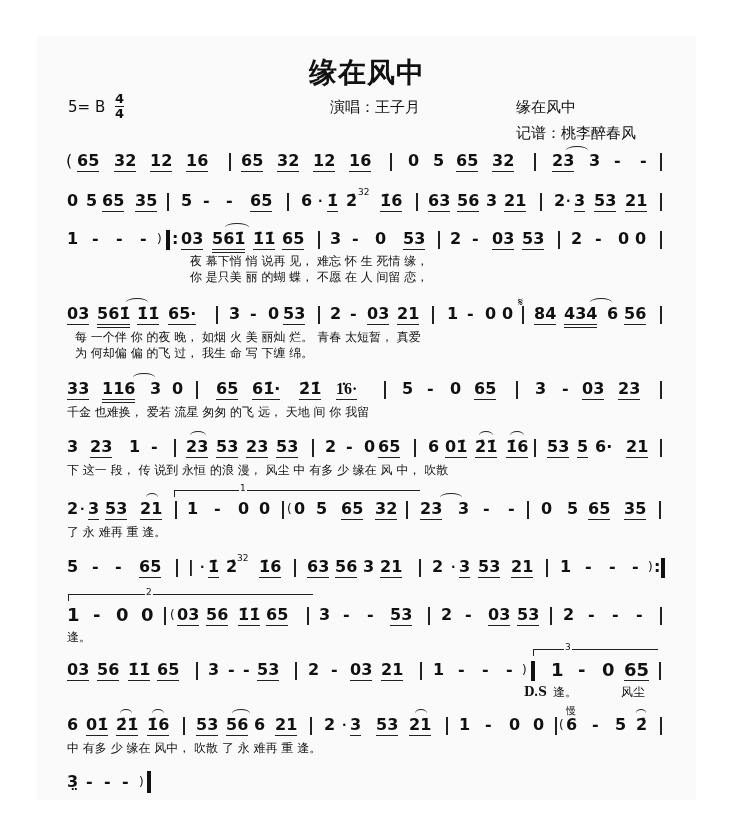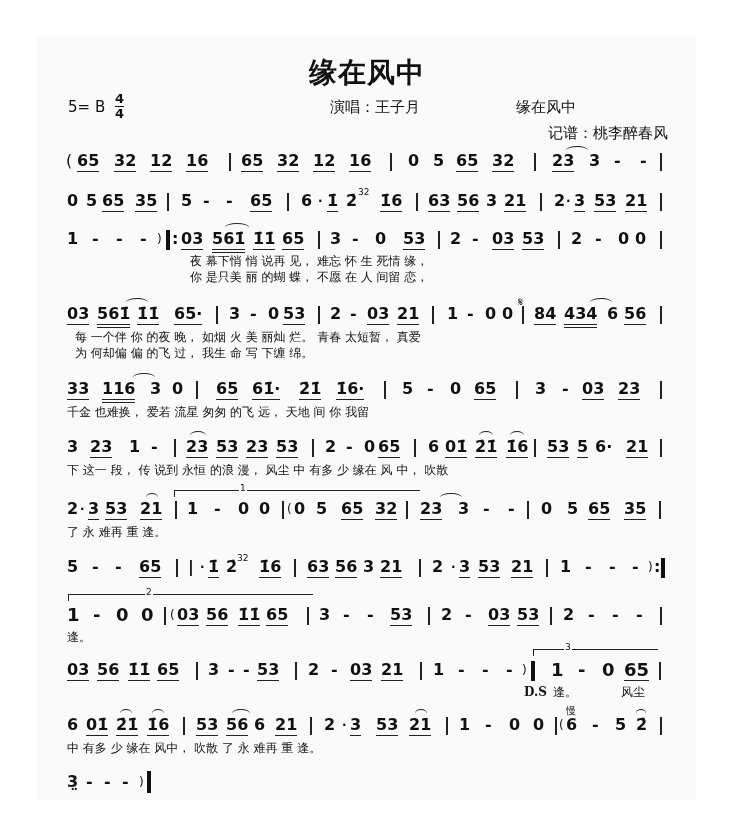--- a/index.html
+++ b/index.html
@@ -33,21 +33,21 @@
 
 <div class="title">缘在风中</div>
 <div class="key">5= B</div>
 <div class="timesig">
   <span>4</span>
   <span class="bar"></span>
   <span>4</span>
 </div>
 <div class="meta" style="left:330px;top:98px;">演唱：王子月</div>
 <div class="meta" style="left:516px;top:98px;">缘在风中</div>
-<div class="meta" style="left:516px;top:124px;margin-left:32px;">记谱：桃李醉春风</div>
+<div class="meta" style="left:516px;top:124px;">记谱：桃李醉春风</div>
 
 <div class="row" style="top:152px;">
   <span class="tok" style="left:66px;font-weight:normal;">(</span>
   <span class="tok ul" style="left:77px;">65</span>
   <span class="tok ul" style="left:114px;">32</span>
   <span class="tok ul" style="left:150px;">12</span>
   <span class="tok ul" style="left:186px;">16</span>
   <span class="barline" style="left:229px;top:1px;"></span>
   <span class="tok ul" style="left:241px;">65</span>
   <span class="tok ul" style="left:277px;">32</span>
@@ -129,21 +129,21 @@
   <span class="barline" style="left:660px;top:1px;"></span>
   <span class="lyric" style="left:190px;top:24px;">夜 幕下悄  悄 说再  见，    难忘  怀     生 死情  缘，</span>
   <span class="lyric" style="left:190px;top:40px;">你 是只美  丽 的蝴  蝶，    不愿  在     人 间留  恋，</span>
 </div>
 
 <div class="row" style="top:305px;">
   <span class="tok ul" style="left:67px;">03</span>
   <span class="tie" style="left:126px;top:-7px;width:22px;"></span>
   <span class="tok ul2" style="left:97px;">561̇</span>
   <span class="tok ul" style="left:137px;">1̇1̇</span>
-  <span class="tok ul" style="left:174px;">65·</span>
+  <span class="tok ul" style="left:168px;">65·</span>
   <span class="barline" style="left:216px;top:1px;"></span>
   <span class="tok" style="left:229px;">3</span>
   <span class="tok" style="left:250px;">-</span>
   <span class="tok" style="left:268px;">0</span>
   <span class="tok ul" style="left:283px;">53</span>
   <span class="barline" style="left:318px;top:1px;"></span>
   <span class="tok" style="left:330px;">2</span>
   <span class="tok" style="left:350px;">-</span>
   <span class="tok ul" style="left:367px;">03</span>
   <span class="tok ul" style="left:397px;">21</span>
@@ -167,21 +167,21 @@
 <div class="row" style="top:380px;">
   <span class="tok ul" style="left:67px;">33</span>
   <span class="tie" style="left:133px;top:-7px;width:22px;"></span>
   <span class="tok ul2" style="left:102px;">116</span>
   <span class="tok" style="left:150px;">3</span>
   <span class="tok" style="left:172px;">0</span>
   <span class="barline" style="left:196px;top:1px;"></span>
   <span class="tok ul" style="left:216px;">65</span>
   <span class="tok ul" style="left:252px;">61̇·</span>
   <span class="tok ul" style="left:299px;">2̇1̇</span>
-  <span class="tok ul" style="left:336px;">1̇6·</span>
+  <span class="tok ul" style="left:336px;font-family:Liberation Serif, serif;">1̇6·</span>
   <span class="barline" style="left:384px;top:1px;"></span>
   <span class="tok" style="left:402px;">5</span>
   <span class="tok" style="left:427px;">-</span>
   <span class="tok" style="left:450px;">0</span>
   <span class="tok ul" style="left:474px;">65</span>
   <span class="barline" style="left:516px;top:1px;"></span>
   <span class="tok" style="left:535px;">3</span>
   <span class="tok" style="left:562px;">-</span>
   <span class="tok ul" style="left:582px;">03</span>
   <span class="tok ul" style="left:618px;">23</span>

